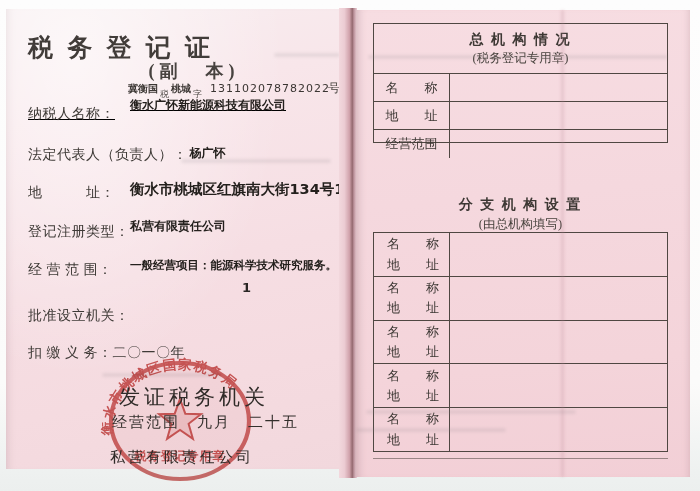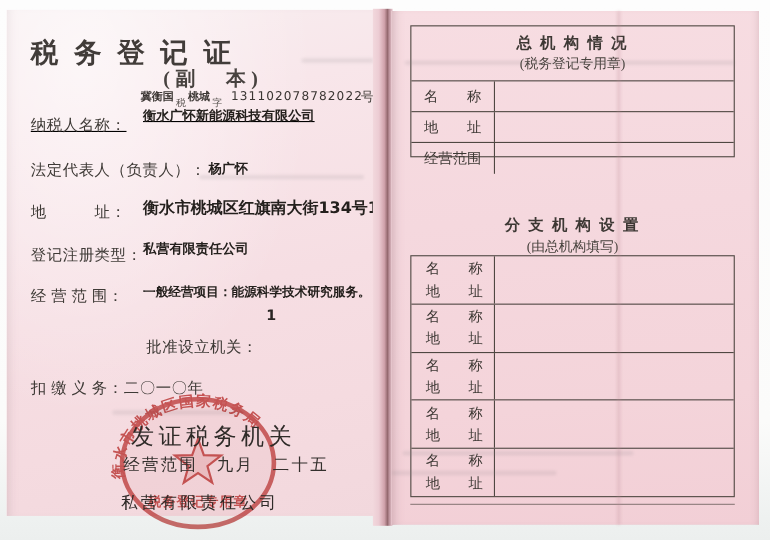--- a/index.html
+++ b/index.html
@@ -49,21 +49,21 @@
   .field-label.fixed{width:102px;}
   .field-value{
     font-family:"DejaVu Sans","Liberation Sans",sans-serif;font-weight:700;
     font-size:12px;color:#24201d;white-space:nowrap;
   }
   .f0{top:96px;text-decoration:underline;}  .f0 .field-value{position:relative;top:-8px;}
   .f1{top:137px;} .f1 .field-value{position:relative;top:-1px;margin-left:2px;}
   .f2{top:175px;} .f2 .field-value{position:relative;top:-4px;font-size:14.5px;}
   .f3{top:214px;} .f3 .field-value{position:relative;top:-5px;}
   .f4{top:252px;} .f4 .field-value{position:relative;top:-3px;font-size:11.5px;}
-  .f5{top:298px;justify-content:center;}
+  .f5{top:298px;}
   .f6{top:335px;}
   .scope-note{
     position:absolute;top:271px;left:236px;font-size:13px;font-weight:700;
     font-family:"DejaVu Sans","Liberation Sans",sans-serif;color:#2a2624;
   }
   .issuer-line{position:absolute;top:374px;left:0;right:0;text-align:center;transform:translateX(18px);
     font-size:21px;letter-spacing:4px;color:#2f2b28;z-index:3;}
   .date-line{position:absolute;top:404px;left:106px;font-size:15px;letter-spacing:2px;color:#332f2c;z-index:3;}
   .producer-line{position:absolute;top:439px;left:0;right:0;text-align:center;transform:translateX(6px);
     font-size:15px;letter-spacing:3px;color:#2f2b28;z-index:3;}

